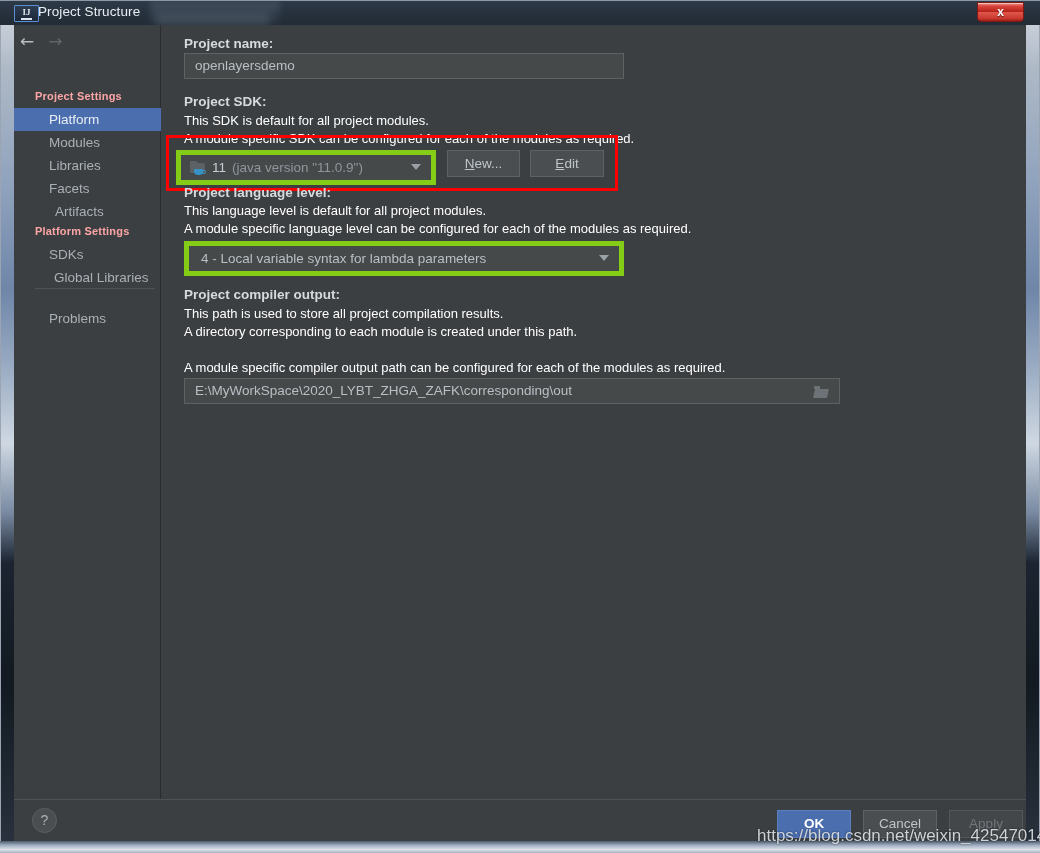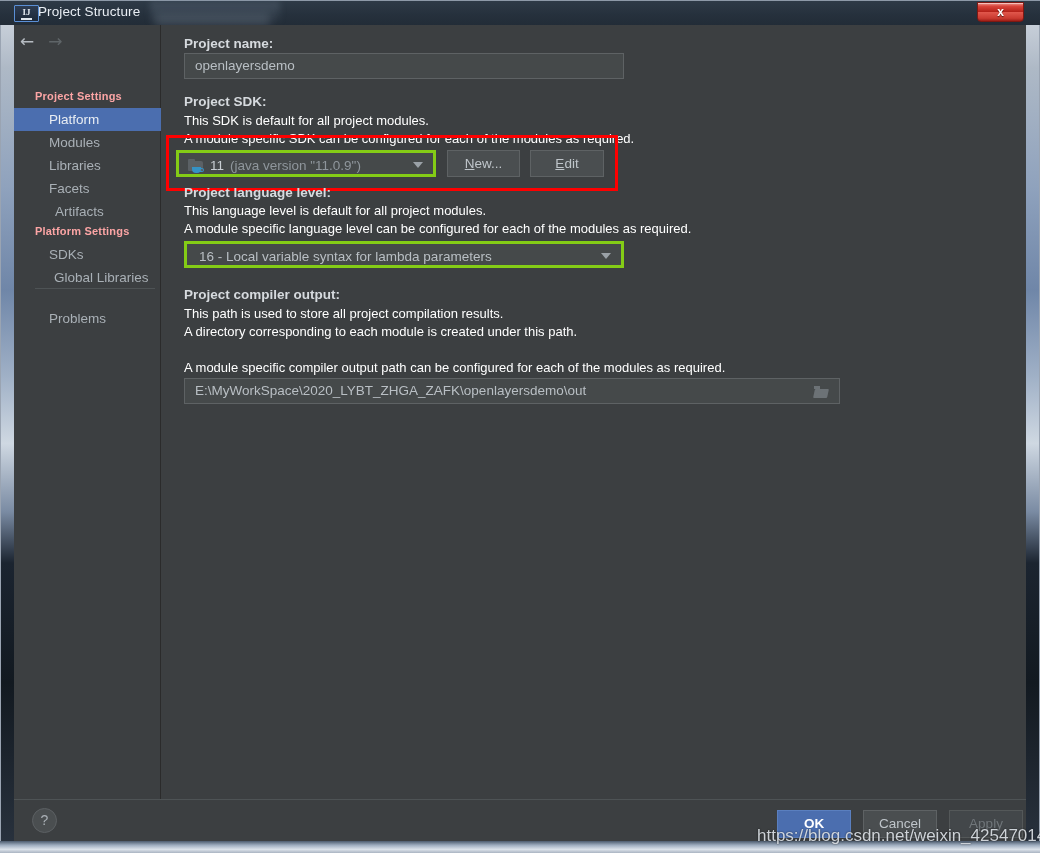--- a/index.html
+++ b/index.html
@@ -212,23 +212,23 @@
     font-size: 13.5px;
     padding-left: 10px;
     line-height: 24px;
     height: 26px;
     white-space: nowrap;
     overflow: hidden;
   }
   .combo {
     position: absolute;
     background: #45494a;
-    border: 3px solid #84cc16;
-    box-sizing: border-box;
-    height: 27px;
+    border: 5px solid #84cc16;
+    box-sizing: border-box;
+    height: 35px;
     color: #b9bfc4;
     font-size: 13.5px;
   }
   .combo-arrow {
     position: absolute;
     right: 10px; top: 9px;
     width: 0; height: 0;
     border-left: 5px solid transparent;
     border-right: 5px solid transparent;
     border-top: 6px solid #9aa1a7;
@@ -463,31 +463,31 @@
 
       <div class="dlg-button" style="left:368px; top:125px; width:74px;"><span class="mnemonic">E</span><span>dit</span></div>
 
       <div id="red-annotation"></div>
 
       <div class="section-label" style="left:22px; top:160px;">Project language level:</div>
       <div class="desc-line" style="left:22px; top:178px;">This language level is default for all project modules.</div>
       <div class="desc-line" style="left:22px; top:196px;">A module specific language level can be configured for each of the modules as required.</div>
 
       <div class="combo" style="left:22px; top:216px; width:440px;">
-        <div style="position:absolute; left:12px; top:5px; font-size:13.5px; color:#b9bfc4; white-space:nowrap;">16 - Local variable syntax for lambda parameters</div>
+        <div style="position:absolute; left:12px; top:5px; font-size:13.5px; color:#b9bfc4; white-space:nowrap;">4 - Local variable syntax for lambda parameters</div>
         <div class="combo-arrow"></div>
       </div>
 
       <div class="section-label" style="left:22px; top:262px;">Project compiler output:</div>
       <div class="desc-line" style="left:22px; top:281px;">This path is used to store all project compilation results.</div>
       <div class="desc-line" style="left:22px; top:299px;">A directory corresponding to each module is created under this path.</div>
       <div class="desc-line" style="left:22px; top:335px;">A module specific compiler output path can be configured for each of the modules as required.</div>
 
       <div class="text-field" style="left:22px; top:353px; width:656px;">
-        <span>E:\MyWorkSpace\2020_LYBT_ZHGA_ZAFK\openlayersdemo\out</span>
+        <span>E:\MyWorkSpace\2020_LYBT_ZHGA_ZAFK\corresponding\out</span>
         <div id="browse-icon">
           <div class="bf-tab"></div>
           <div class="bf-body"></div>
         </div>
       </div>
 
     </div>
 
     <div id="buttonbar">
       <div id="help-button">?</div>

